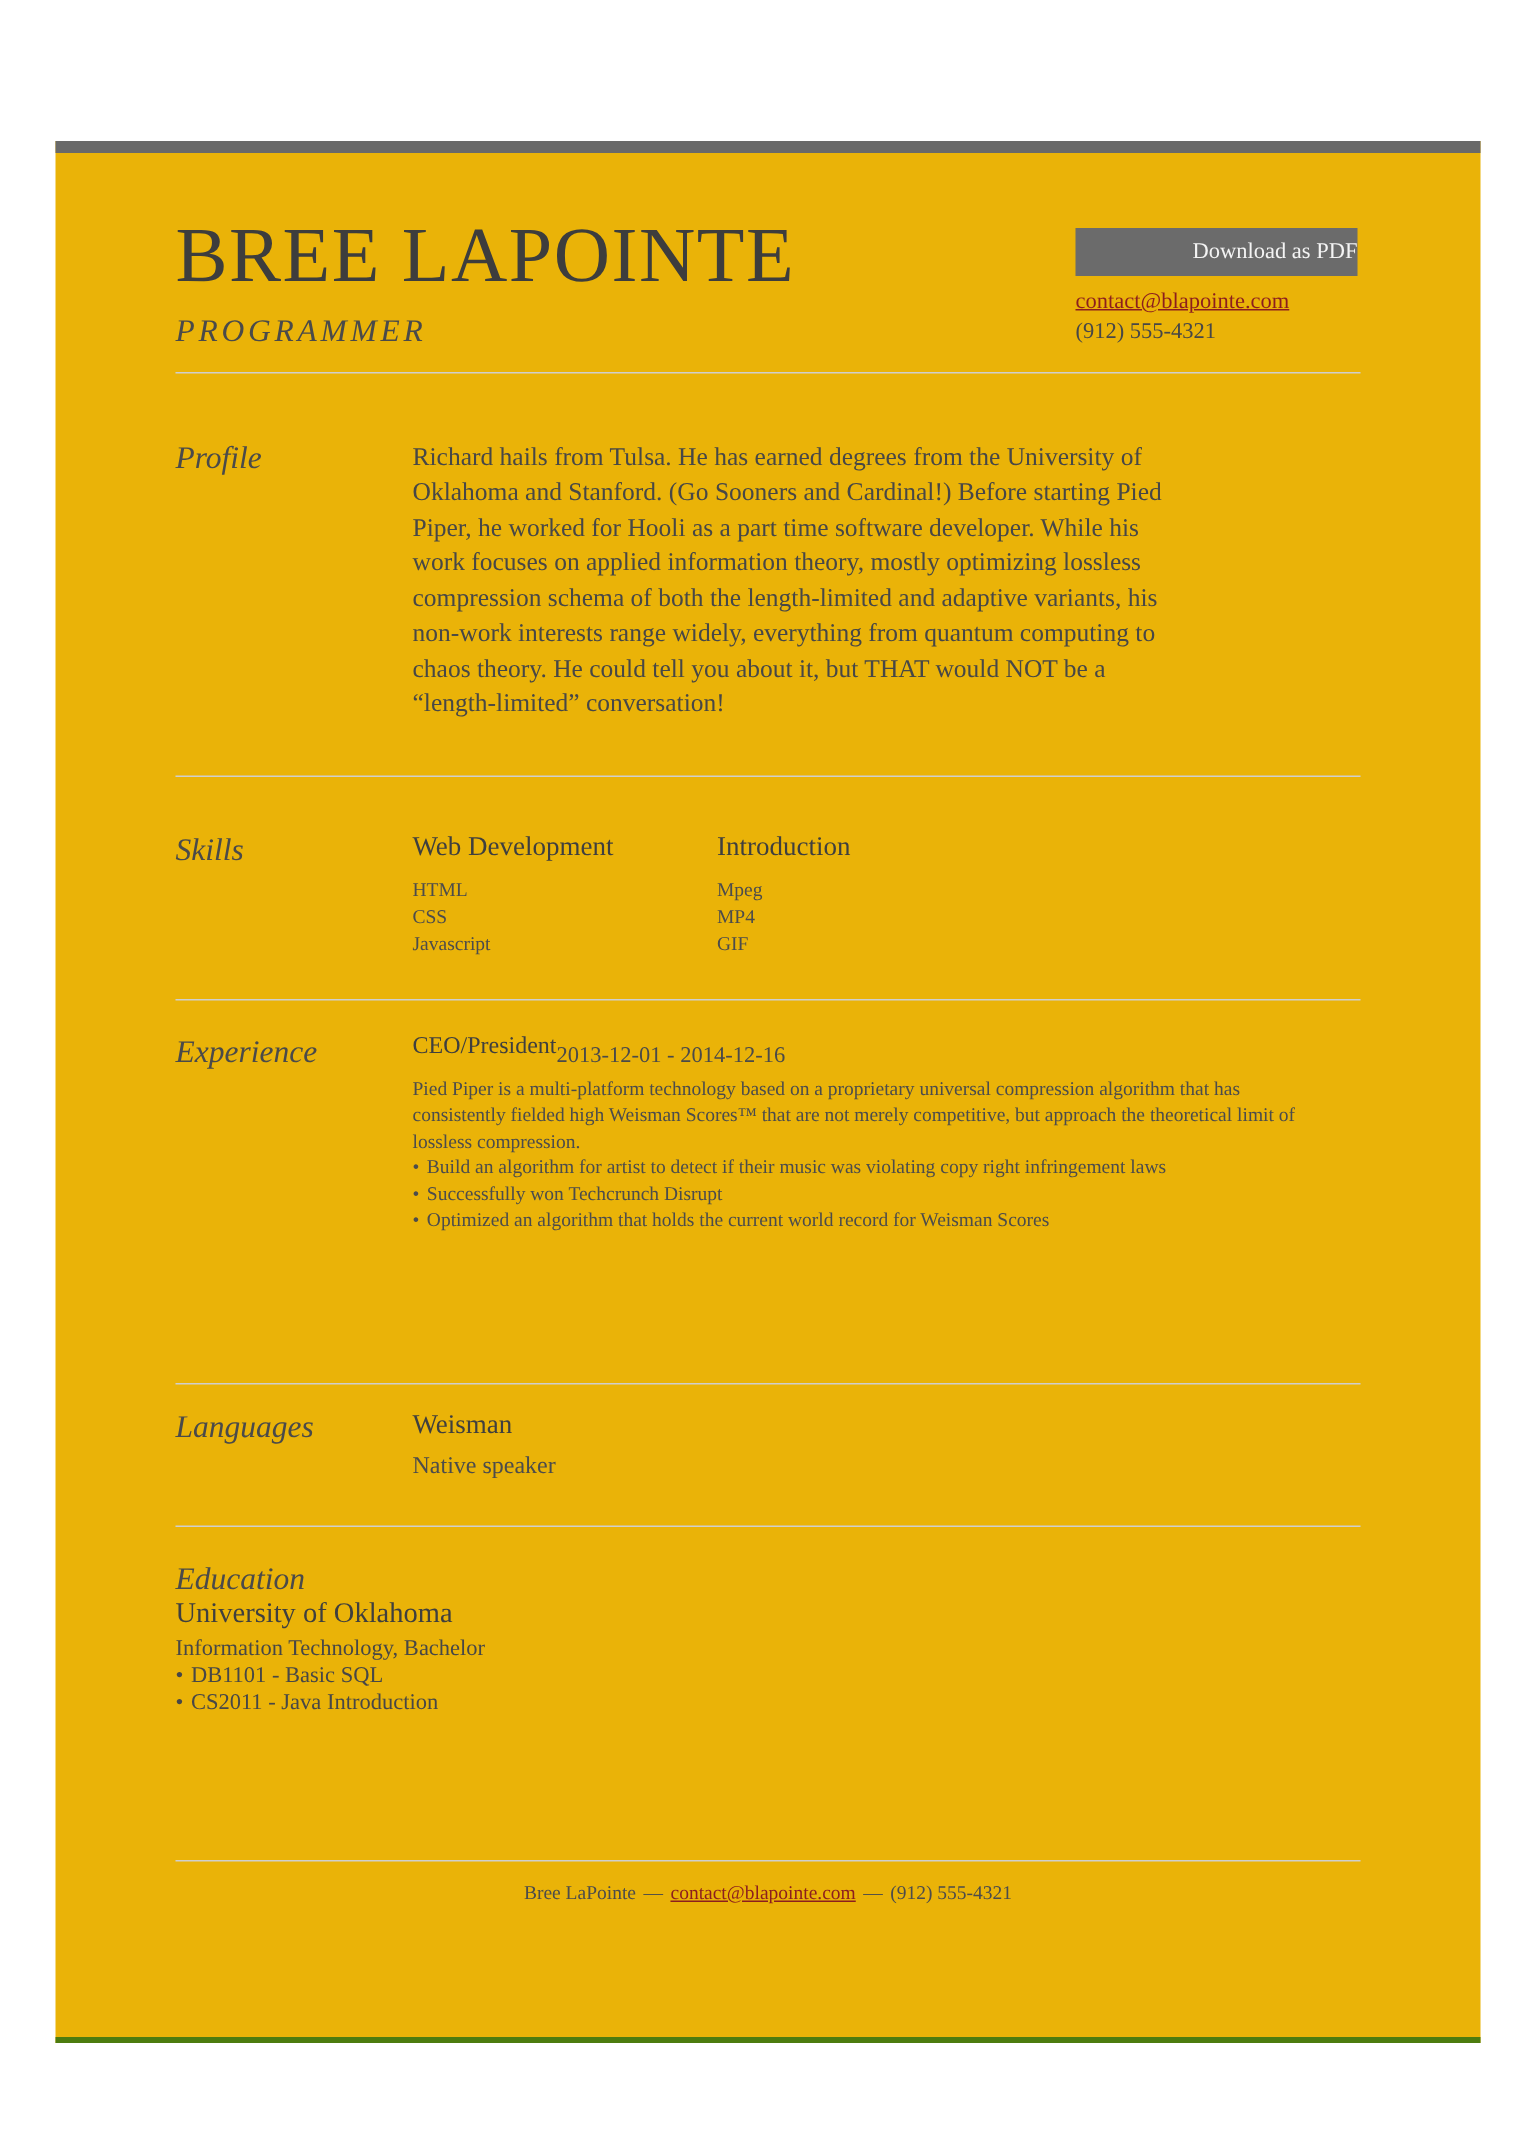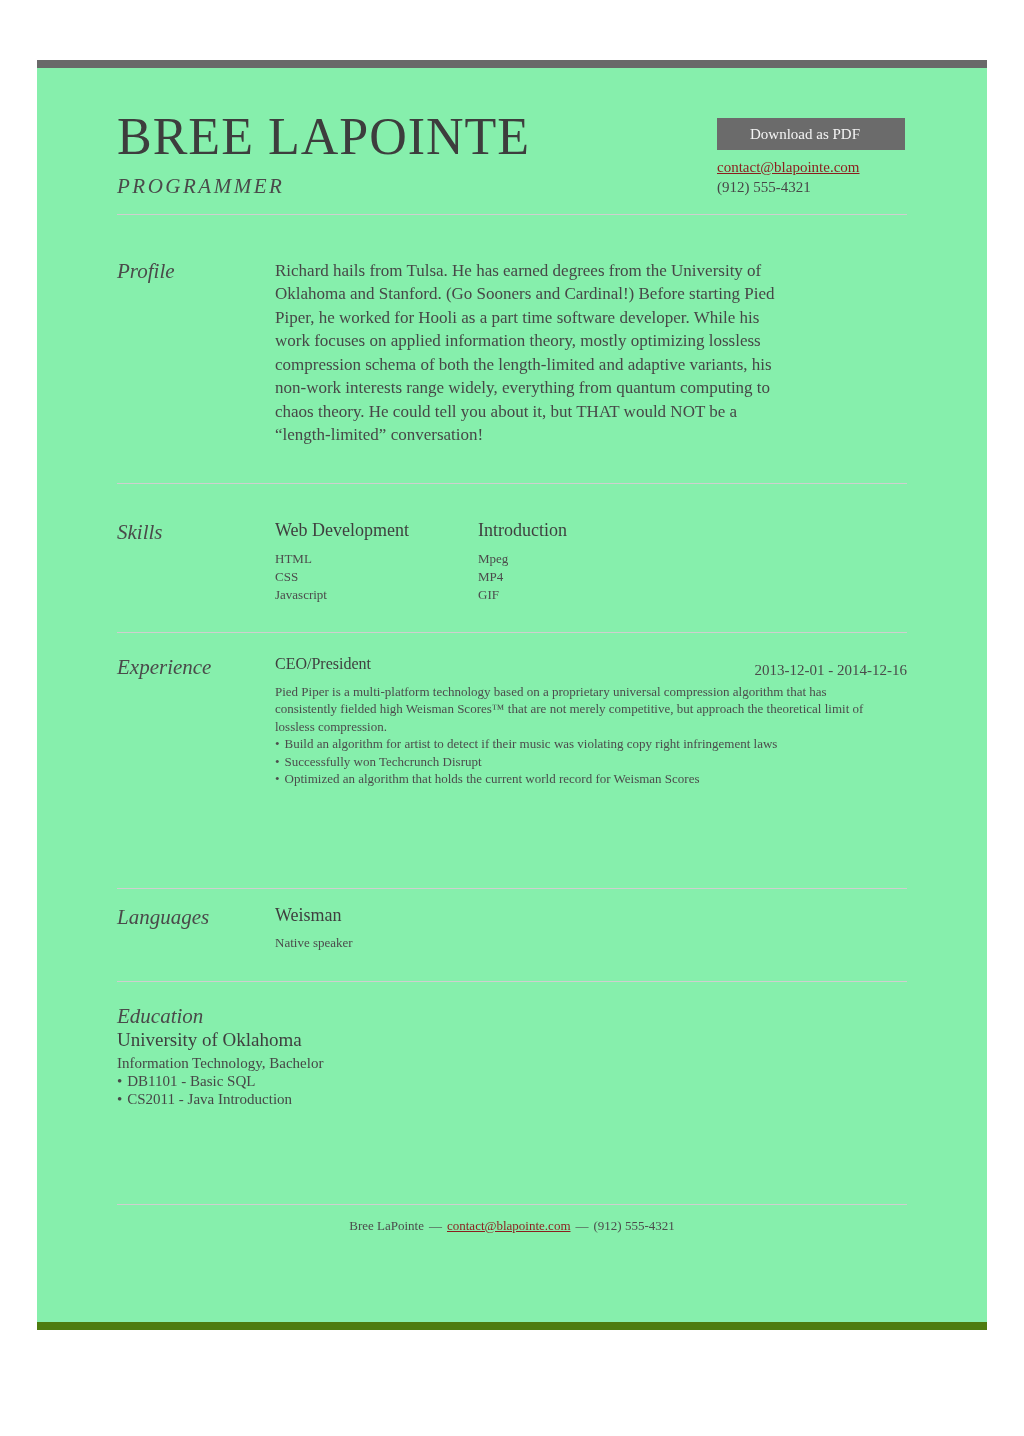--- a/index.html
+++ b/index.html
@@ -12,25 +12,25 @@
   .page {
     position:relative;
     width:1024px;
     height:1436px;
     background:#ffffff;
     overflow:hidden;
   }
   .paper {
     position:absolute;
     left:37px;
-    top:60px;
+    top:94px;
     width:950px;
-    background:#86efac;
+    background:#eab308;
     border-top:8px solid #696969;
-    border-bottom:8px solid #4d7c0f;
+    border-bottom:4px solid #4d7c0f;
     padding:0 80px;
   }
 
   
   .header {
     display:flex;
     justify-content:space-between;
     align-items:flex-start;
     padding-top:42px;
     height:146px;
@@ -53,21 +53,21 @@
   .pdf-btn {
     display:block;
     width:188px;
     height:32px;
     background:#6b6b6b;
     color:#f4f4f4;
     border:none;
     font-family:"Liberation Serif","DejaVu Serif",serif;
     font-size:15px;
     cursor:pointer;
-    text-align:left;
+    text-align:right;
     padding-left:33px;
   }
   .email-link {
     display:inline-block;
     margin-top:9px;
     color:#8c1e1e;
     text-decoration:underline;
     font-size:15px;
     cursor:pointer;
   }
@@ -106,42 +106,41 @@
   .skill-name {
     font-size:18px;
     font-weight:400;
     color:#3f3f3f;
     margin-bottom:9px;
   }
   .skill-item { font-size:13px; line-height:18px; color:#4c4c4c; }
 
   .job-header {
     display:flex;
-    justify-content:space-between;
     align-items:baseline;
   }
   .job-title { font-size:16px; font-weight:400; color:#3f3f3f; }
   .job-dates { font-size:15px; color:#4a4a4a; position:relative; top:6px; }
   .job-summary {
     margin-top:10px;
     max-width:600px;
     font-size:13px;
     line-height:17.5px;
     color:#4c4c4c;
   }
   .bullet-line {
     max-width:600px;
     font-size:13px;
     line-height:17.5px;
     color:#4c4c4c;
   }
   .bullet-glyph { margin-right:5px; }
 
   .lang-name { font-size:18px; font-weight:400; color:#3f3f3f; }
-  .lang-level { margin-top:9px; font-size:13px; color:#4c4c4c; }
+  .lang-level { margin-top:9px; font-size:16px; color:#4c4c4c; }
 
   .edu-school { font-size:19px; font-weight:400; color:#3f3f3f; }
   .edu-degree { margin-top:3px; font-size:15px; line-height:18px; color:#474747; }
   .edu-course { font-size:15px; line-height:18px; color:#474747; }
 
   
   .footer {
     border-top:1px solid #cfcfcf;
     text-align:center;
     padding:13px 0 88px;

